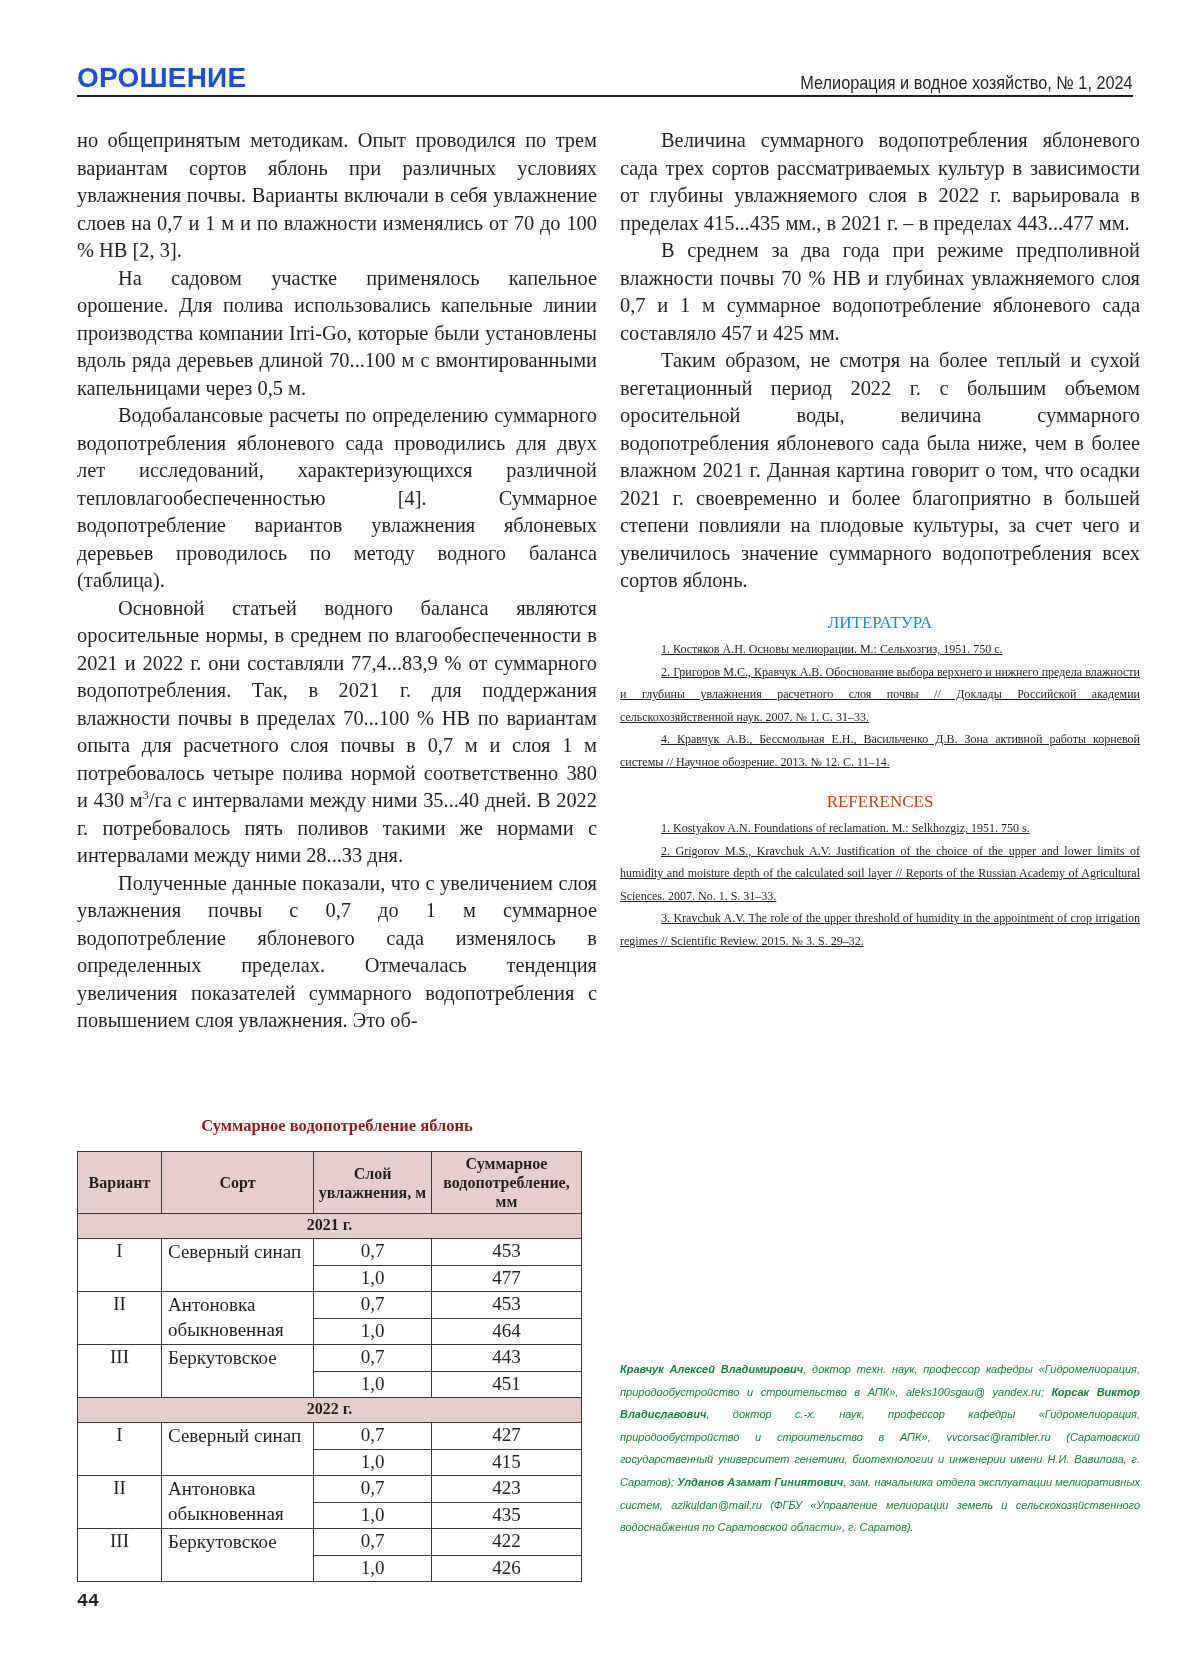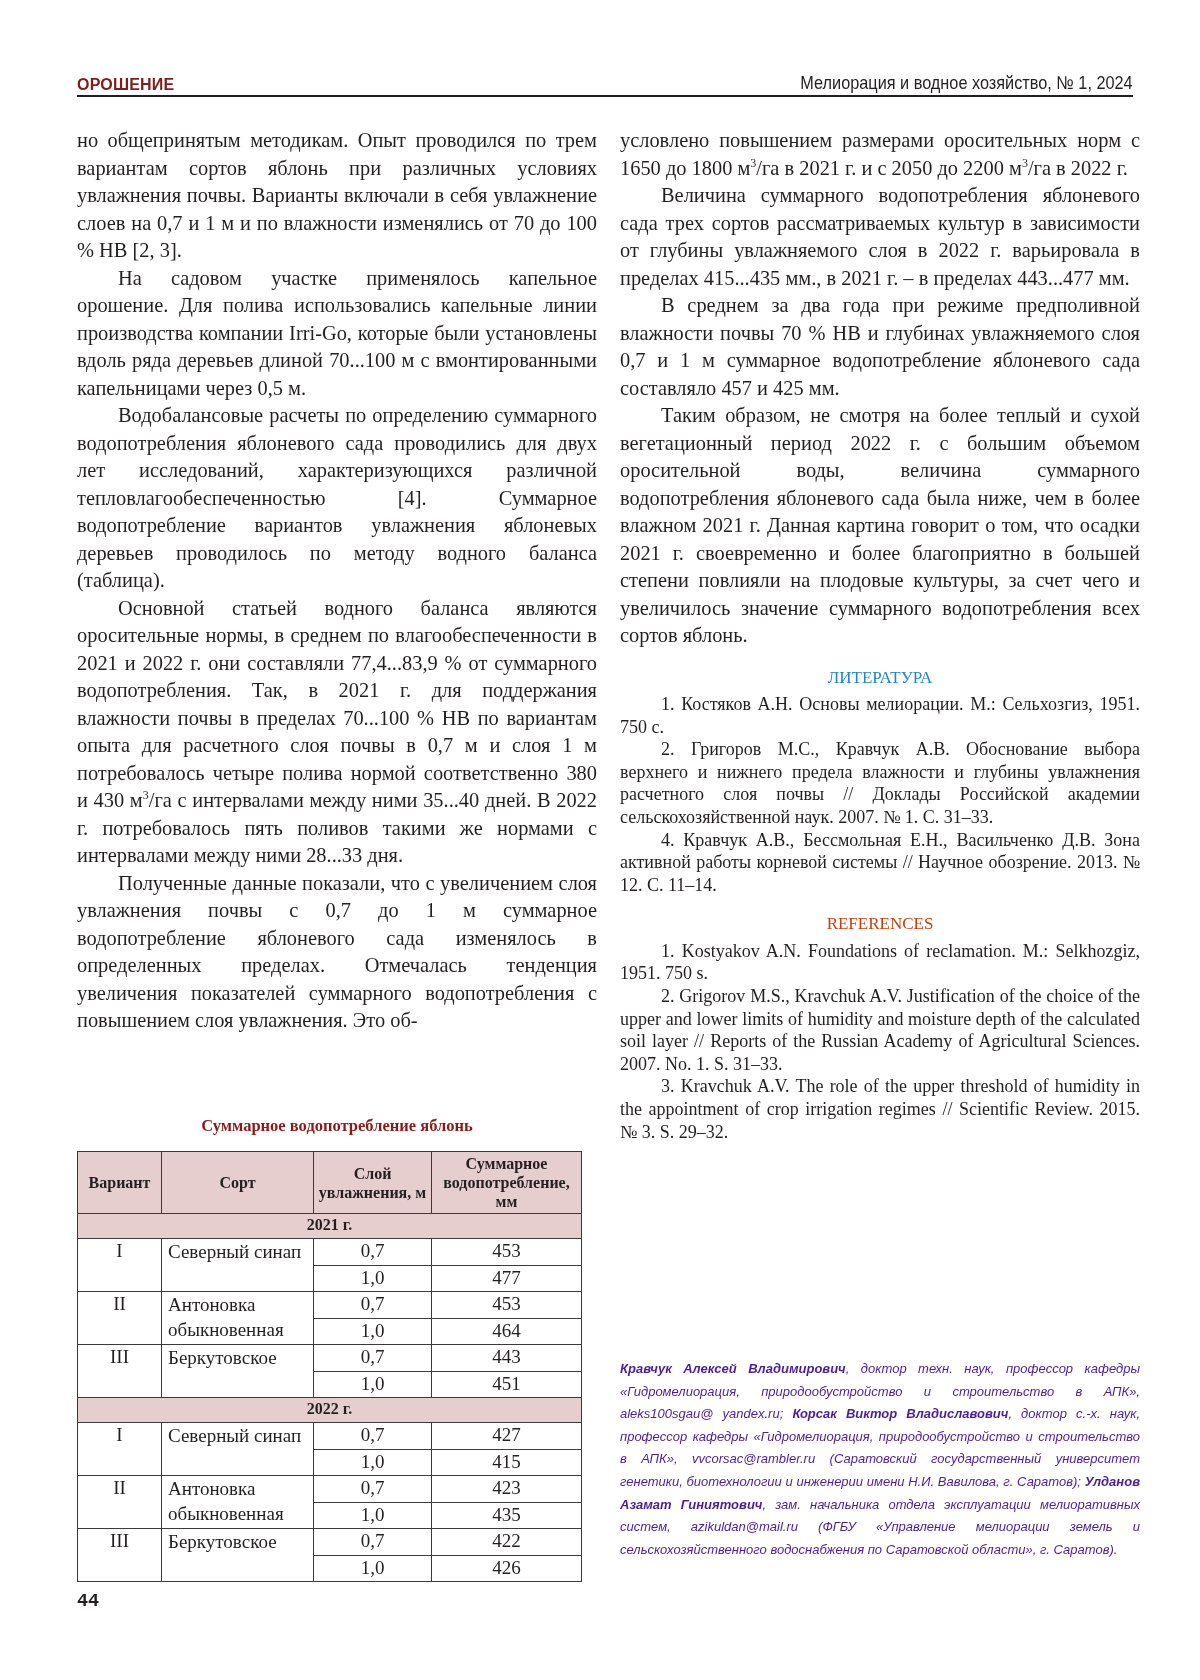--- a/index.html
+++ b/index.html
@@ -1,20 +1,20 @@
 <!DOCTYPE html>
 <html><head>
 <meta charset="utf-8">
 <style>
   * { box-sizing: border-box; margin: 0; padding: 0; }
   html, body { width: 1200px; height: 1680px; background: #ffffff; }
   body { position: relative; color: #231f20; font-family: "Liberation Serif", serif; overflow: hidden; }
 
   .running-head { position: absolute; left: 77px; top: 64px; width: 1056px; height: 30px; display: flex; justify-content: space-between; align-items: flex-end; }
-  .rh-section { font-family: "Liberation Sans", sans-serif; font-weight: bold; font-size: 16px; letter-spacing: 0.2px; color: #7f1d1d; }
+  .rh-section { font-family: "Liberation Sans", sans-serif; font-weight: bold; font-size: 28px; letter-spacing: 0.2px; color: #1d4ed8; }
   .rh-journal { font-family: "Liberation Sans", sans-serif; font-size: 18.5px; color: #231f20; transform: scaleX(0.88); transform-origin: right bottom; white-space: nowrap; }
   .rh-rule { position: absolute; left: 77px; top: 95px; width: 1056px; height: 2px; background: #231f20; }
 
   .col { position: absolute; top: 127px; width: 520px; font-size: 20.4px; line-height: 27.5px; text-align: justify; hyphens: manual; }
   .col-left { left: 77px; }
   .col-right { left: 620px; }
   .col p { text-indent: 0; }
   .col p.ind { text-indent: 41px; }
   sup { font-size: 12px; line-height: 0; vertical-align: 8px; }
 
@@ -26,23 +26,23 @@
   table.data td { padding: 0 4px; height: 26.5px; line-height: 24px; vertical-align: top; }
   td.var { text-align: center; width: 84px; }
   td.sort { text-align: left; width: 152px; padding-left: 6px !important; line-height: 25px !important; }
   td.layer { text-align: center; width: 118px; }
   td.cons { text-align: center; }
   .page-num { position: absolute; left: 77px; top: 1591px; font-family: Liberation Mono, monospace; font-weight: bold; font-size: 18.5px; }
 
   .sec-head { text-align: center; font-size: 17px; margin-top: 0; text-indent: 0 !important; }
   .lit-head { color: #1f86c7; }
   .ref-head { color: #c2410c; }
-  .refs { font-size: 18px; line-height: 22.6px; text-align: justify; }
+  .refs { font-size: 12px; line-height: 22.6px; text-align: justify; text-decoration: underline; }
   .refs p { text-indent: 41px; }
-  .authors { position: absolute; left: 620px; top: 1358px; width: 520px; font-family: "Liberation Sans", sans-serif; font-style: italic; font-size: 13px; line-height: 22.6px; color: #4c1d95; text-align: justify; }
+  .authors { position: absolute; left: 620px; top: 1358px; width: 520px; font-family: "Liberation Sans", sans-serif; font-style: italic; font-size: 11px; line-height: 22.6px; color: #15803d; text-align: justify; }
   .authors b { font-weight: bold; }
 </style>
 </head>
 <body>
 
 <div class="running-head">
   <span class="rh-section">ОРОШЕНИЕ</span>
   <span class="rh-journal">Мелиорация и водное хозяйство, № 1, 2024</span>
 </div>
 <div class="rh-rule"></div>
@@ -132,21 +132,20 @@
     <tr>
         <td class="layer">1,0</td>
         <td class="cons">426</td>
       </tr>
   </tbody>
 </table>
 
 <div class="page-num">44</div>
 
 <div class="col col-right">
-  <p><span>условлено повышением размерами оросительных норм с 1650 до 1800 м</span><sup>3</sup><span>/га в 2021 г. и с 2050 до 2200 м</span><sup>3</sup><span>/га в 2022 г.</span></p>
   <p class="ind">Величина суммарного водопотребления яблоневого сада трех сортов рассматриваемых культур в зависимости от глубины увлажняемого слоя в 2022 г. варьировала в пределах 415...435 мм., в 2021 г. – в пределах 443...477 мм.</p>
   <p class="ind">В среднем за два года при режиме предполивной влажности почвы 70 % НВ и глубинах увлажняемого слоя 0,7 и 1 м суммарное водопотребление яблоневого сада составляло 457 и 425 мм.</p>
   <p class="ind">Таким образом, не смотря на более теплый и сухой вегетационный период 2022 г. с большим объемом оросительной воды, величина суммарного водопотребления яблоневого сада была ниже, чем в более влажном 2021 г. Данная картина говорит о том, что осадки 2021 г. своевременно и более благоприятно в большей степени повлияли на плодовые культуры, за счет чего и увеличилось значение суммарного водопотребления всех сортов яблонь.</p>
 
   <div style="height:14px"></div>
   <p class="sec-head lit-head">ЛИТЕРАТУРА</p>
   <div class="refs" style="margin-top:2px">
     <p>1. Костяков А.Н. Основы мелиорации. М.: Сельхозгиз, 1951. 750 с.</p>
     <p>2. Григоров М.С., Кравчук А.В. Обоснование выбора верхнего и нижнего предела влажности и глубины увлажнения расчетного слоя почвы // Доклады Российской академии сельскохозяйственной наук. 2007. № 1. С. 31–33.</p>
     <p>4. Кравчук А.В., Бессмольная Е.Н., Васильченко Д.В. Зона активной работы корневой системы // Научное обозрение. 2013. № 12. С. 11–14.</p>

